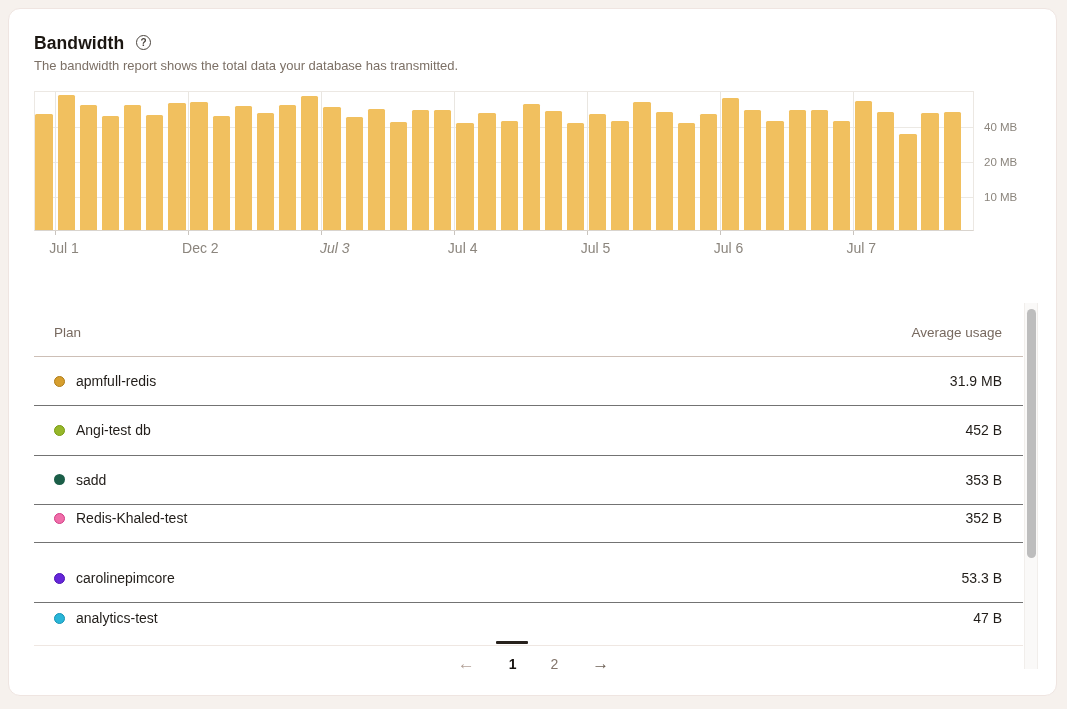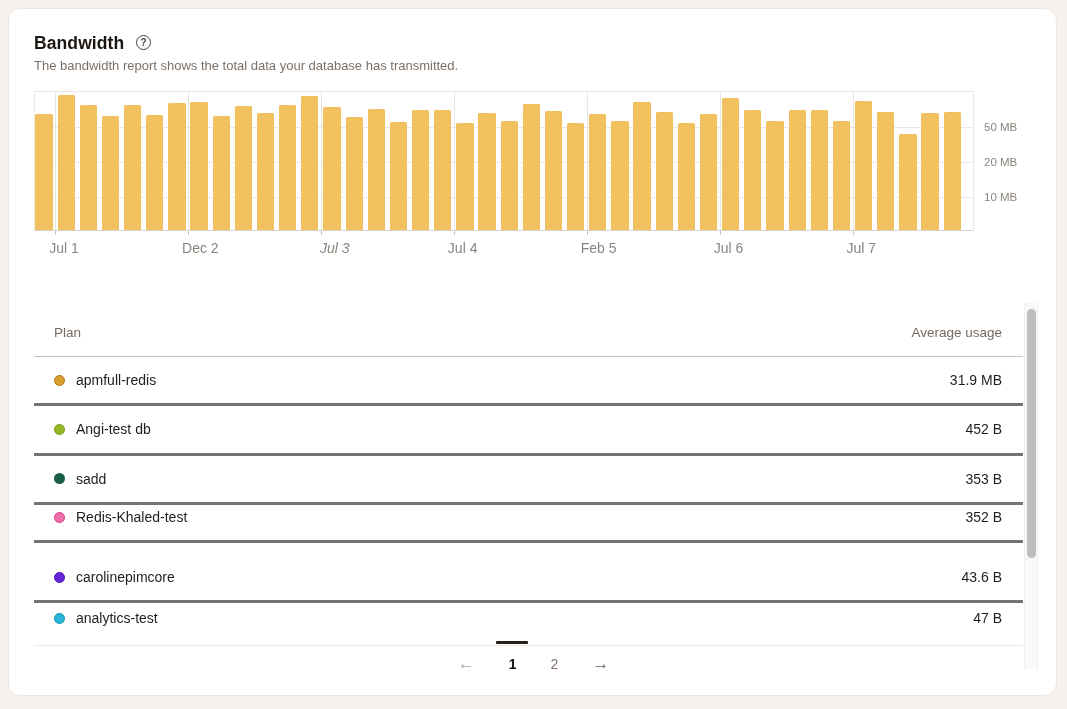--- a/index.html
+++ b/index.html
@@ -48,21 +48,21 @@
   
   .tbl{position:absolute;left:25px;top:305px;width:989px;}
   .thead{
     position:absolute;left:0;top:0;width:989px;height:43px;
     border-bottom:1px solid #CDBFB6;box-sizing:border-box;
   }
   .th-plan{position:absolute;left:20px;top:11px;font-size:13.5px;color:#77695F;}
   .th-usage{position:absolute;right:21px;top:11px;font-size:13.5px;color:#77695F;}
   .t-row{
     position:absolute;left:0;width:989px;height:49.3px;
-    border-bottom:3px solid #737373;box-sizing:border-box;cursor:pointer;
+    border-bottom:1px solid #737373;box-sizing:border-box;cursor:pointer;
   }
   .t-row.clipped{border-bottom:none;height:39px;overflow:hidden;}
   .dot{
     position:absolute;left:20px;top:50%;margin-top:-5.5px;width:11px;height:11px;
     border-radius:50%;box-sizing:border-box;
   }
   .t-name{position:absolute;left:42px;top:50%;margin-top:-8px;font-size:14px;color:#211D19;}
   .t-val{position:absolute;right:21px;top:50%;margin-top:-8px;font-size:14px;color:#211D19;}
   .t-row.clipped .t-name,.t-row.clipped .t-val{margin-top:-13px;}
   .t-row.clipped .dot{margin-top:-10.5px;}
@@ -98,40 +98,40 @@
 
   <div class="hdr-title">Bandwidth</div>
   <div class="help">
     <span>?</span>
   </div>
   <div class="hdr-sub">The bandwidth report shows the total data your database has transmitted.</div>
 
   <div class="chart">
     <div class="plot" id="plot">
         <div class="hgrid" style="top: 35px;"></div>
-        <div class="ylab" style="top: 29px;">50 MB</div>
+        <div class="ylab" style="top: 29px;">40 MB</div>
         <div class="hgrid" style="top: 70px;"></div>
         <div class="ylab" style="top: 64px;">20 MB</div>
         <div class="hgrid" style="top: 105px;"></div>
         <div class="ylab" style="top: 99px;">10 MB</div>
         <div class="vgrid" style="left: 20.15px;"></div>
         <div class="xtick" style="left: 20.15px;"></div>
         <div class="xlab" style="left: 14.15px;">Jul 1</div>
         <div class="vgrid" style="left: 153.05px;"></div>
         <div class="xtick" style="left: 153.05px;"></div>
         <div class="xlab" style="left: 147.05px;">Dec 2</div>
         <div class="vgrid" style="left: 285.95px;"></div>
         <div class="xtick" style="left: 285.95px;"></div>
         <div class="xlab" style="left: 285px; font-style: italic;">Jul 3</div>
         <div class="vgrid" style="left: 418.85px;"></div>
         <div class="xtick" style="left: 418.85px;"></div>
         <div class="xlab" style="left: 412.85px;">Jul 4</div>
         <div class="vgrid" style="left: 551.75px;"></div>
         <div class="xtick" style="left: 551.75px;"></div>
-        <div class="xlab" style="left: 545.75px;">Feb 5</div>
+        <div class="xlab" style="left: 545.75px;">Jul 5</div>
         <div class="vgrid" style="left: 684.65px;"></div>
         <div class="xtick" style="left: 684.65px;"></div>
         <div class="xlab" style="left: 678.65px;">Jul 6</div>
         <div class="vgrid" style="left: 817.55px;"></div>
         <div class="xtick" style="left: 817.55px;"></div>
         <div class="xlab" style="left: 811.55px;">Jul 7</div>
         <div class="bar" style="left: 0.4px; height: 115.9px; background: rgb(241, 192, 95);"></div>
         <div class="bar" style="left: 22.55px; height: 135.1px; background: rgb(241, 192, 95);"></div>
         <div class="bar" style="left: 44.7px; height: 125.3px; background: rgb(241, 192, 95);"></div>
         <div class="bar" style="left: 66.85px; height: 114.1px; background: rgb(241, 192, 95);"></div>
@@ -198,21 +198,21 @@
           <span class="t-val">353 B</span>
         </div>
         <div class="t-row" style="top: 180px;">
           <span class="dot" style="background: rgb(240, 110, 169); border: 1.5px solid rgb(210, 60, 134);"></span>
           <span class="t-name">Redis-Khaled-test</span>
           <span class="t-val">352 B</span>
         </div>
         <div class="t-row" style="top: 240.2px;">
           <span class="dot" style="background: rgb(101, 38, 217); border: 1.5px solid rgb(76, 18, 181);"></span>
           <span class="t-name">carolinepimcore</span>
-          <span class="t-val">43.6 B</span>
+          <span class="t-val">53.3 B</span>
         </div>
         <div class="t-row clipped" style="top: 289.5px;">
           <span class="dot" style="background: rgb(41, 182, 216); border: 1.5px solid rgb(21, 147, 181);"></span>
           <span class="t-name">analytics-test</span>
           <span class="t-val">47 B</span>
         </div>
       </div>
   </div>
 
   <div class="pag-divider"></div>

